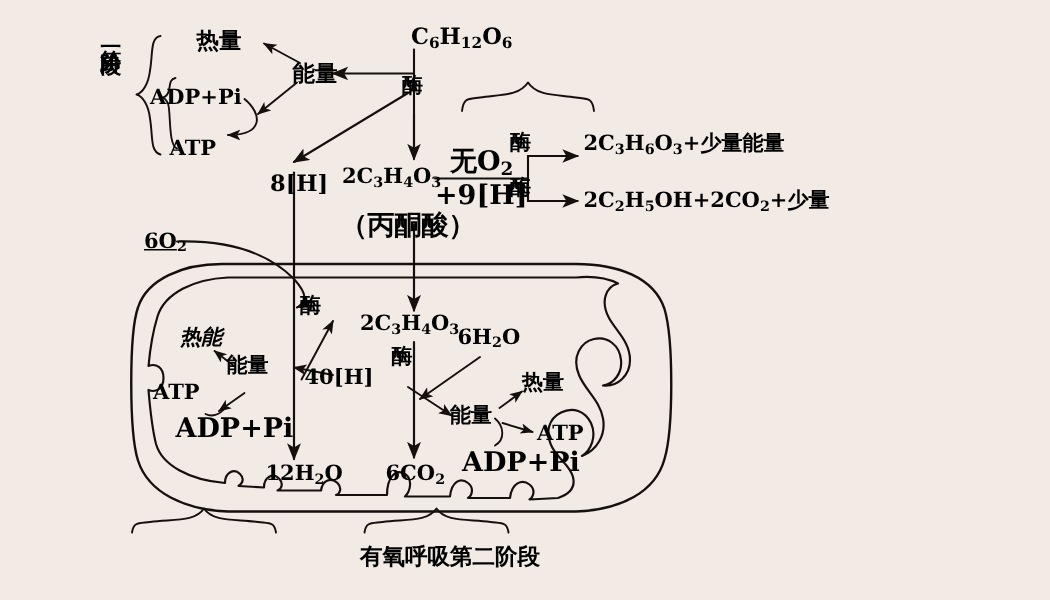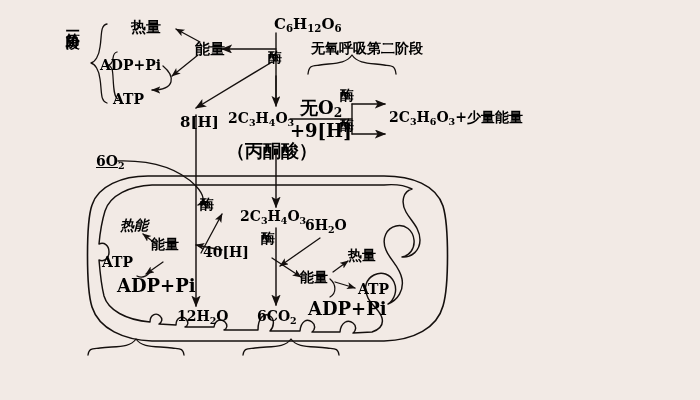--- a/index.html
+++ b/index.html
@@ -192,36 +192,38 @@
 
   <div class="lbl s14" style="left:113px; top:92px;">ATP</div>
 
   <div class="lbl s15" style="left:180px; top:115px;">8[H]</div>
 
   <div class="lbl s14" style="left:228px; top:111px;">
     2C<span class="sub">3</span>H<span class="sub">4</span>O<span class="sub">3</span>
   </div>
   <div class="lbl s13" style="left:227px; top:130px;margin-top:12px;">（丙酮酸）</div>
 
-  <div class="lbl s14" style="left:311px; top:41px;">无氧呼吸第二阶段</div>
 
   <div class="lbl s13" style="left:300px; top:99px;">
     无O<span class="sub">2</span>
   </div>
 
   <div class="lbl s13" style="left:290px; top:122px;">+9[H]</div>
 
   <div class="lbl s14" style="left:340px; top:88px;">酶</div>
 
   <div class="lbl s14" style="left:340px; top:118px;">酶</div>
 
-  <div class="lbl s14" style="left:389px; top:110px;text-align:center;">
+  <div class="lbl s14" style="left:389px; top:89px;text-align:center;">
     2C<span class="sub">3</span>H<span class="sub">6</span>O<span class="sub">3</span>+少量能量
   </div>
 
+  <div class="lbl s14" style="left:389px; top:127px;">
+    2C<span class="sub">2</span>H<span class="sub">5</span>OH+2CO<span class="sub">2</span>+少量
+  </div>
 
   <div class="lbl s14" style="left:96px; top:154px;text-decoration:underline;">
     6O<span class="sub">2</span>
   </div>
 
   <div class="lbl s14" style="left:200px; top:197px;">酶</div>
 
   <div class="lbl s14" style="left:120px; top:218px;font-style:italic;">热能</div>
 
   <div class="lbl s14" style="left:151px; top:237px;">能量</div>
@@ -252,14 +254,15 @@
 
   <div class="lbl s14" style="left:177px; top:309px;">
     12H<span class="sub">2</span>O
   </div>
 
   <div class="lbl s14" style="left:257px; top:309px;">
     6CO<span class="sub">2</span>
   </div>
 
 
+  <div class="lbl s15" style="left:240px; top:364px;">有氧呼吸第二阶段</div>
 
 </div>
 
 </body></html>

